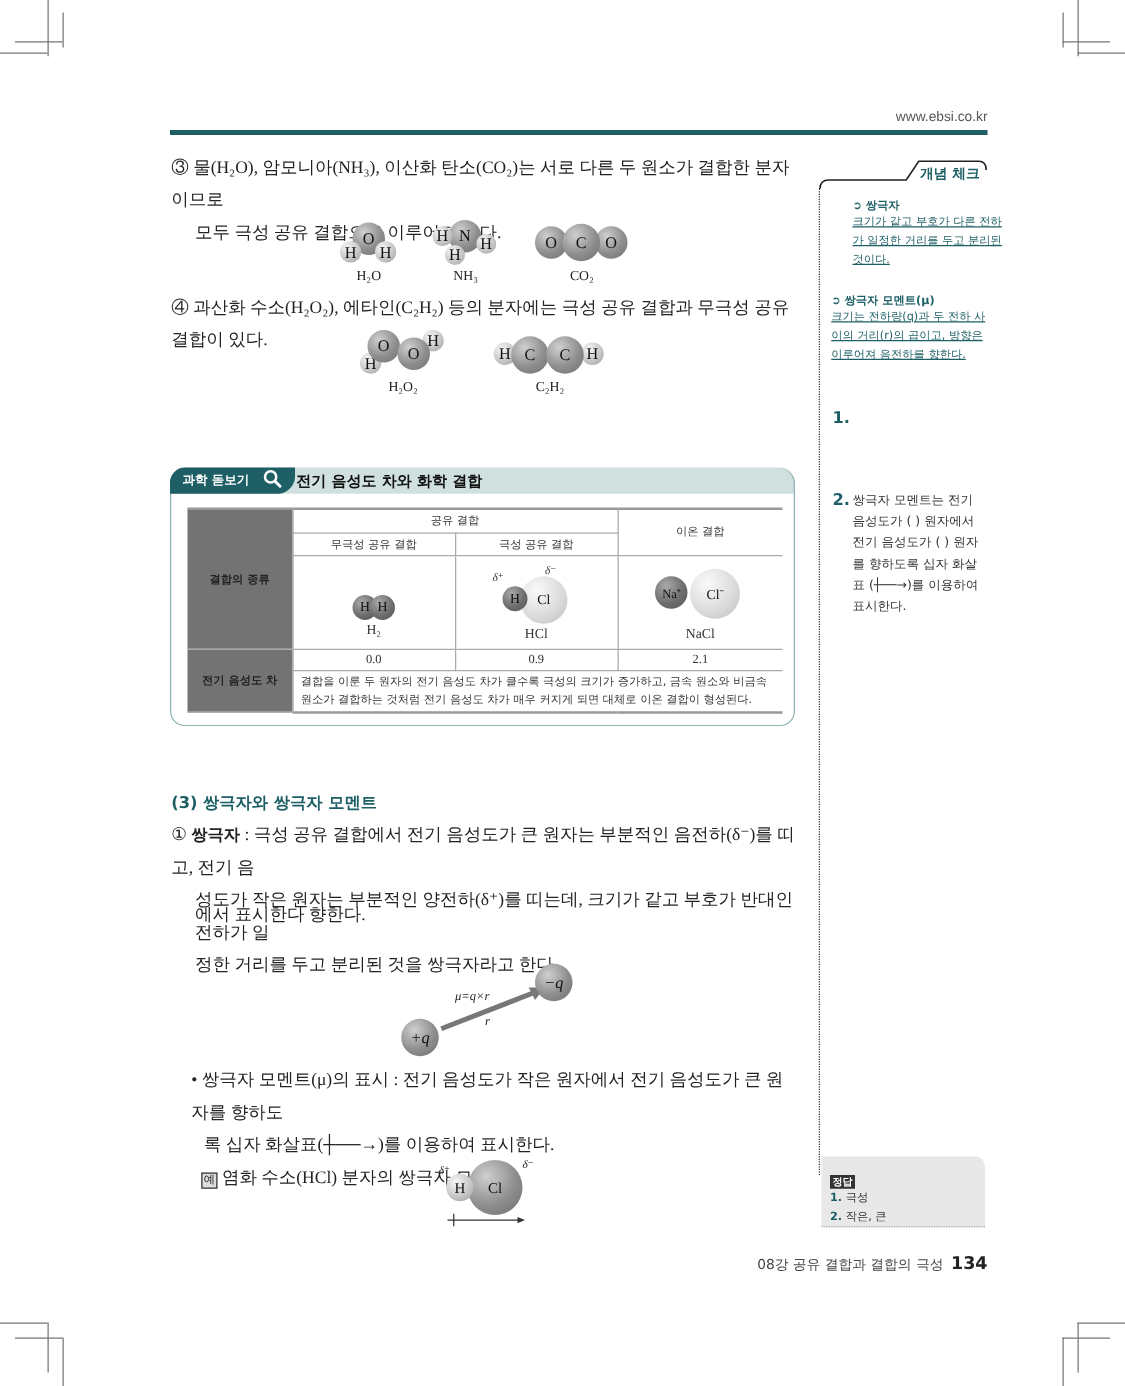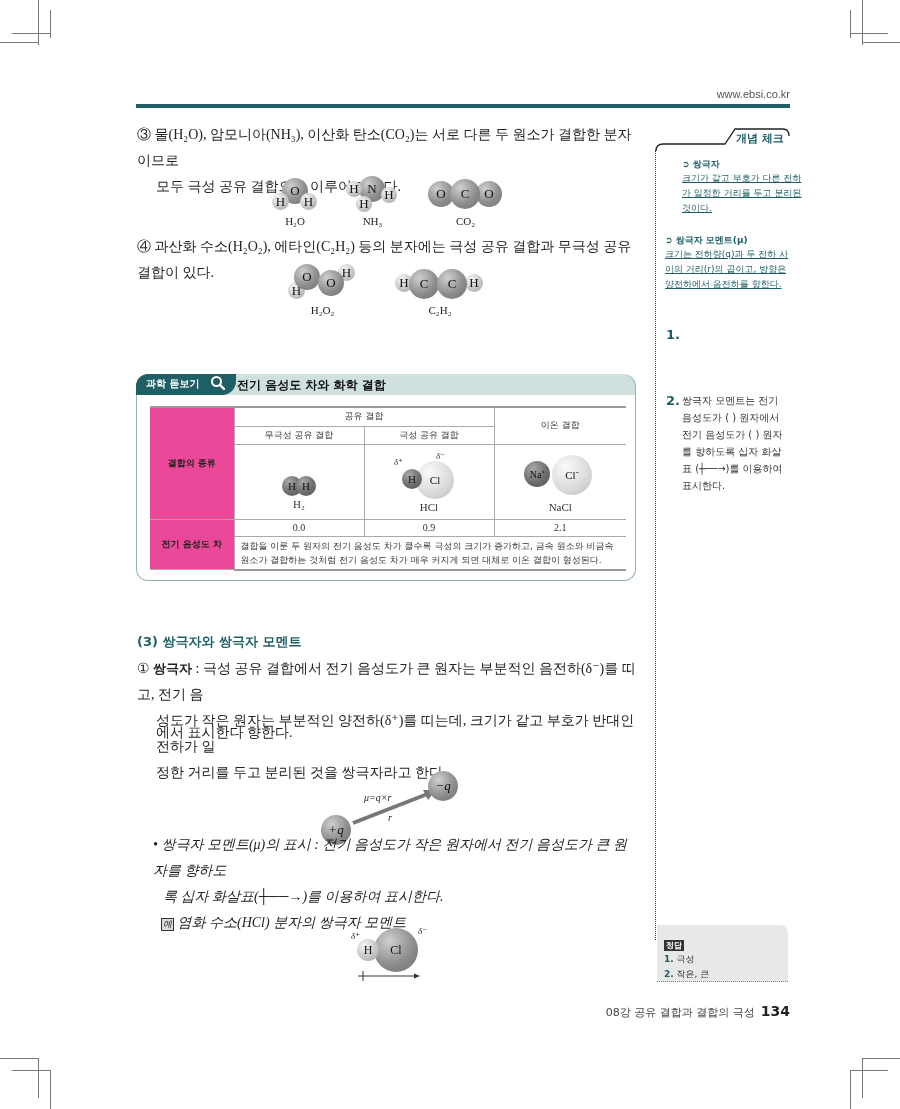--- a/index.html
+++ b/index.html
@@ -36,21 +36,21 @@
 
   
   .sbox { left: 136px; top: 375px; width: 500px; height: 206px; border: 1px solid #8fb3b3; border-radius: 12px; border-top: none; }
   .sbox-header { left: 136px; top: 374px; width: 500px; height: 21px; background: #cfe0df; border-radius: 12px 12px 0 0; }
   .sbox-tag { left: 136px; top: 374px; width: 100px; height: 21px; background: #1e5f66; border-radius: 12px 0 14px 0; }
   .sbox-tag-label { left: 146px; top: 377px; font-size: 10px; font-weight: bold; color: #fff; }
   .sbox-search { left: 210px; top: 375px; font-size: 14px; color: #fff; font-weight: bold; }
   .sbox-title { left: 237px; top: 377px; font-size: 12px; font-weight: bold; color: #111; }
   table.bond { position: absolute; left: 150px; top: 406px; width: 476px; border-collapse: collapse; font-size: 9px; color: #333; }
   table.bond td { border: 1px solid #aaa; text-align: center; padding: 0; }
-  table.bond td.rowhead { background: #ec4899; font-weight: bold; font-size: 9px; color: #222; border-left: none; }
+  table.bond td.rowhead { background: #737373; font-weight: bold; font-size: 9px; color: #222; border-left: none; }
   table.bond tr:first-child td { border-top: 2px solid #999; }
   table.bond tr:last-child td { border-bottom: 2px solid #999; }
   table.bond td:last-child { border-right: none; }
   .desc { text-align: left !important; padding: 2px 6px !important; line-height: 14px; font-size: 9px; }
   .val { font-family: "Liberation Serif", serif; font-size: 10px; height: 17px; }
 
   .section-title { left: 137px; top: 633px; font-size: 13px; font-weight: bold; color: #1e5f66; }
   .footer { left: 600px; top: 1003px; width: 190px; text-align: right; font-size: 11px; color: #444; }
   .footer .pg { font-size: 14px; font-weight: bold; color: #222; margin-left: 6px; }
 </style>
@@ -200,21 +200,21 @@
   <svg style="position:absolute;left:0;top:0;" width="150" height="80">
     <line x1="35" y1="55" x2="112" y2="25" stroke="#777" stroke-width="4"></line>
     <polygon points="118,22 105,22 110,32" fill="#777"></polygon>
   </svg>
   <div class="atom big" style="left:3px;top:47px;width:30px;height:30px;font-style:italic;">+q</div>
   <div class="atom big" style="left:110px;top:3px;width:30px;height:30px;font-style:italic;">−q</div>
   <div class="abs serif" style="left:46px;top:24px;font-size:10px;font-style:italic;">μ=q×r</div>
   <div class="abs serif" style="left:70px;top:44px;font-size:10px;font-style:italic;">r</div>
 </div>
 
-<div class="abs body-text serif" style="left:153px;top:832px;width:485px;font-style:italic;">
+<div class="abs body-text serif" style="left:153px;top:852px;width:485px;">
   <div>• 쌍극자 모멘트(μ)의 표시 : 전기 음성도가 작은 원자에서 전기 음성도가 큰 원자를 향하도</div>
   <div style="padding-left:10px;">록 십자 화살표(┼──→)를 이용하여 표시한다.</div>
   <div style="padding-left:8px;">
     <span style="display:inline-block;border:1px solid #333;font-size:9px;line-height:11px;padding:0 1px;background:#ddd;font-family:'DejaVu Sans',sans-serif;">예</span>
     <span>염화 수소(HCl) 분자의 쌍극자 모멘트</span>
   </div>
 </div>
 
 <div class="abs" style="left:350px;top:925px;width:85px;height:60px;">
   <span class="serif" style="position:absolute;left:1px;top:6px;font-size:9px;font-style:italic;">δ⁺</span>
@@ -233,21 +233,21 @@
 </svg>
 <div class="abs side-tab-label">개념 체크</div>
 <div class="abs side-dots"></div>
 
 <div class="abs side" style="top:158px;left:665px;width:126px;margin-left:17px;">
   <div class="side-head"><span>➲</span> <span>쌍극자</span></div>
   <div class="side-text">크기가 같고 부호가 다른 전하가 일정한 거리를 두고 분리된 것이다.</div>
 </div>
 <div class="abs side" style="top:234px;left:665px;width:126px;">
   <div class="side-head"><span>➲</span> <span>쌍극자 모멘트(μ)</span></div>
-  <div class="side-text">크기는 전하량(q)과 두 전하 사이의 거리(r)의 곱이고, 방향은 양전하에서 음전하를 향한다.</div>
+  <div class="side-text">크기는 전하량(q)과 두 전하 사이의 거리(r)의 곱이고, 방향은 이루어져 음전하를 향한다.</div>
 </div>
 
 <div class="abs quiz" style="left:666px;top:326px;width:124px;display:flex;">
   <span class="quiz-num" style="margin-right:2px;">1.</span>
 </div>
 <div class="abs quiz" style="left:666px;top:392px;width:124px;display:flex;">
   <span class="quiz-num" style="margin-right:2px;">2.</span>
   <span>쌍극자 모멘트는 전기 음성도가 (      ) 원자에서 전기 음성도가 (      ) 원자를 향하도록 십자 화살표 (┼──→)를 이용하여 표시한다.</span>
 </div>
 

